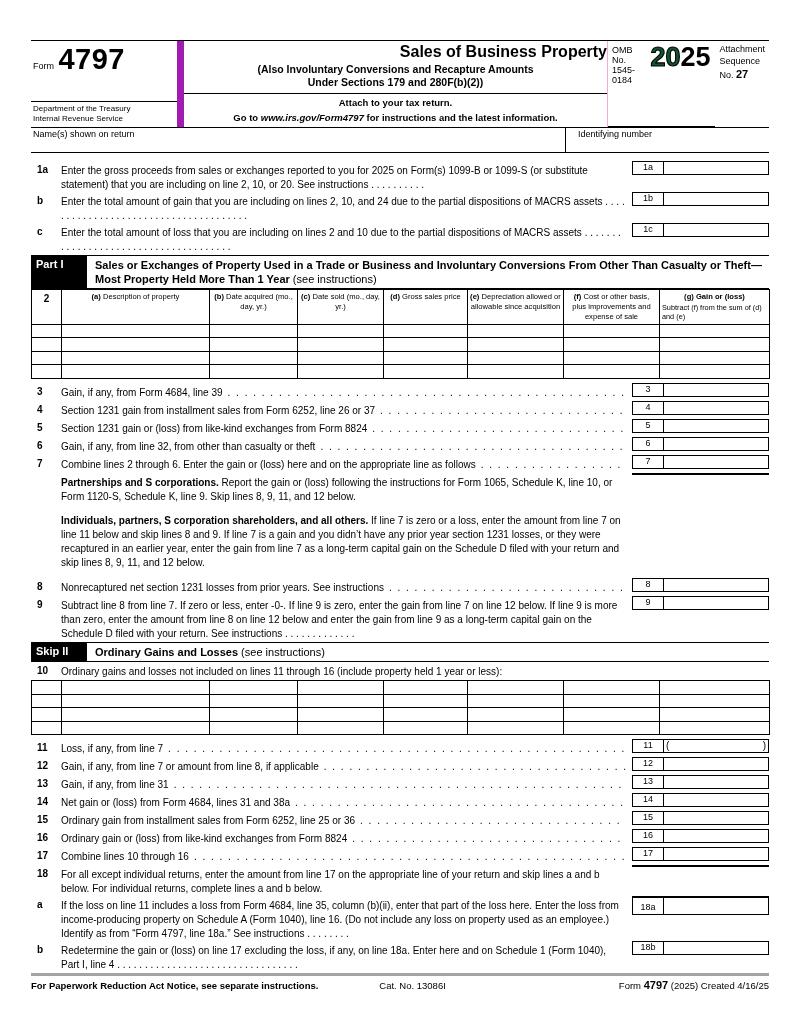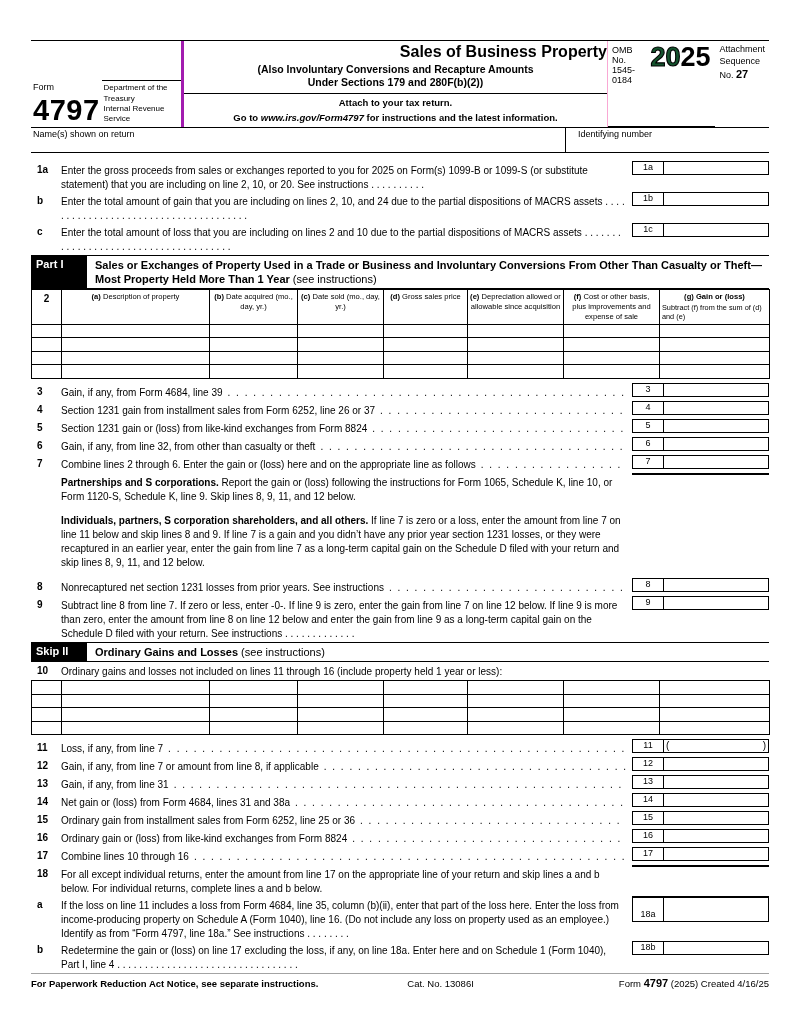--- a/index.html
+++ b/index.html
@@ -2,21 +2,21 @@
 <html><head>
 <meta charset="utf-8">
 <style>
   * { margin:0; padding:0; box-sizing:border-box; }
   html,body { background:#fff; }
   body { width:800px; height:1035px; font-family:"Liberation Sans","DejaVu Sans",sans-serif; color:#000; position:relative; overflow:hidden; }
   .sheet { position:absolute; left:31px; top:40px; width:738px; }
 
   
   .hdr { display:flex; align-items:stretch; border-top:1px solid #000; border-bottom:1px solid #000; }
-  .hdr-left { width:153px; flex:none; border-right:3px solid #a21caf; display:flex; flex-direction:row;align-items:flex-end; }
+  .hdr-left { width:153px; flex:none; border-right:7px solid #a21caf; display:flex; flex-direction:column; }
   .hdr-formline { flex:1; padding:2px 2px 0 2px; }
   .form-word { font-size:9px; }
   .form-number { font-size:29px; font-weight:bold; letter-spacing:.5px; }
   .hdr-dept { border-top:1px solid #000; font-size:8px; line-height:1.3; padding:2px; }
   .hdr-center { flex:1; display:flex; flex-direction:column; }
   .hdr-title { text-align:right; font-weight:bold; font-size:16px; padding-top:2px; }
   .hdr-sub { text-align:center; font-weight:bold; font-size:10.5px; line-height:1.25; padding-top:2px; }
   .hdr-attach { border-top:1px solid #000; margin-top:4px; flex:1; text-align:center; font-size:9.5px; font-weight:bold; line-height:1.5; padding:2px 0; }
   .url { font-style:italic; }
   .hdr-right { width:162px; flex:none; border-left:1px solid #f9a8d4; display:flex; flex-direction:row; }
@@ -41,21 +41,21 @@
   .ftext.inline { display:flex; align-items:baseline; overflow:hidden; }
   .ftext.inline .txt { white-space:nowrap; }
   .dots { flex:1; overflow:hidden; white-space:nowrap; margin-left:5px; letter-spacing:1.5px; font-size:10px; }
   .fentry { flex:none; width:137px; display:flex; align-items:stretch; }
   .flabel { width:32px; flex:none; border:1px solid #000; font-size:9px; display:flex; align-items:flex-end; justify-content:center; padding-bottom:2px; background:#fff; }
   .famount { flex:1; border:1px solid #000; border-left:none; background:#fff; }
   .famount.parens { display:flex; justify-content:space-between; align-items:flex-end; font-size:10px; padding:0 2px 1px; }
   .fgray { flex:none; width:137px; border:1px solid #000; background:#c8c8c8; }
   .fentry.col { flex-direction:column; }
   .fentry.col .fgray { width:auto; flex:1; border-bottom:none; }
-  .fentry.col .frow { display:flex; height:25px; flex:none; }
+  .fentry.col .frow { display:flex; height:18px; flex:none; }
   .para p { margin:0 0 10px 0; }
   .para p:last-child { margin-bottom:8px; }
   .gap8 { height:8px; }
   .gap4 { height:4px; }
 
   
   .part-bar { display:flex; align-items:stretch; border-top:1px solid #000; border-bottom:1px solid #000; }
   .part-label { flex:none; min-width:56px; background:#000; color:#fff; font-weight:bold; font-size:11px; padding:2px 8px 2px 5px; }
   .part-title { font-size:11px; font-weight:bold; line-height:1.3; padding:2px 0 2px 8px; }
   .part-title .norm { font-weight:normal; }
@@ -64,21 +64,21 @@
   table.grid { width:100%; border-collapse:collapse; table-layout:fixed; }
   .grid th, .grid td { border:1px solid #000; }
   .grid th { font-weight:normal; font-size:7.6px; line-height:1.3; vertical-align:top; text-align:center; padding:2px; }
   .grid .tag { font-weight:bold; }
   .grid .gmain { font-weight:bold; }
   .grid .gsub { display:block; font-size:7.3px; text-align:left; line-height:1.25; padding-top:1px; }
   .grid td { height:13.5px; background:#fff; }
   .grid .rowno { font-size:10px; font-weight:bold; text-align:center; vertical-align:top; }
 
   
-  .footer { display:flex; align-items:baseline; border-top:1px solid #a3a3a3; padding-top:3px; font-size:9.5px; }
+  .footer { display:flex; align-items:baseline; border-top:3px solid #a3a3a3; padding-top:3px; font-size:9.5px;gap:28px; }
   .f-left { font-weight:bold; flex:1; }
   .f-cat { flex:none; margin-right:145px; }
   .f-right { flex:none; }
   .f-right b { font-size:11px; }
 </style>
 </head>
 <body>
 
 <div class="sheet">
 

